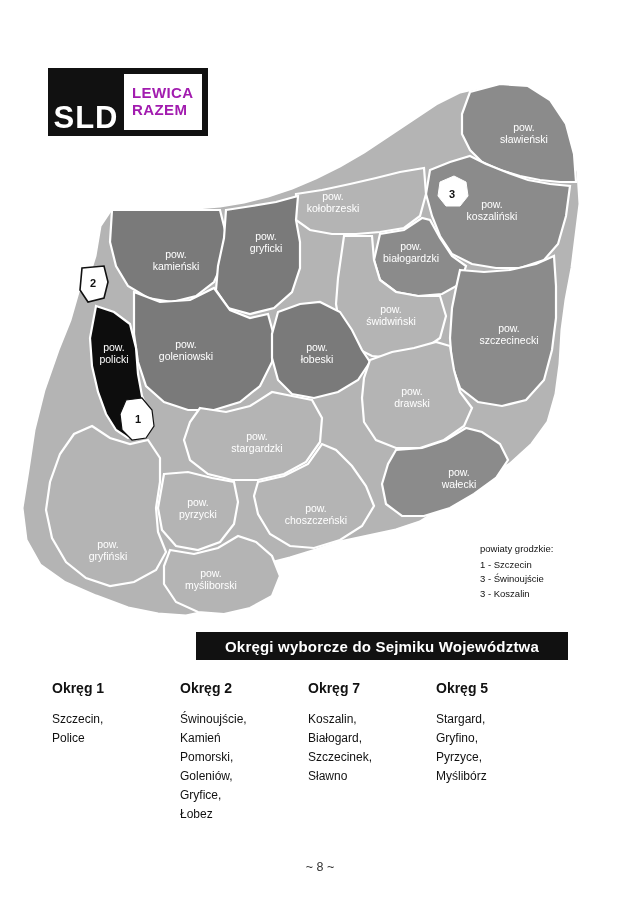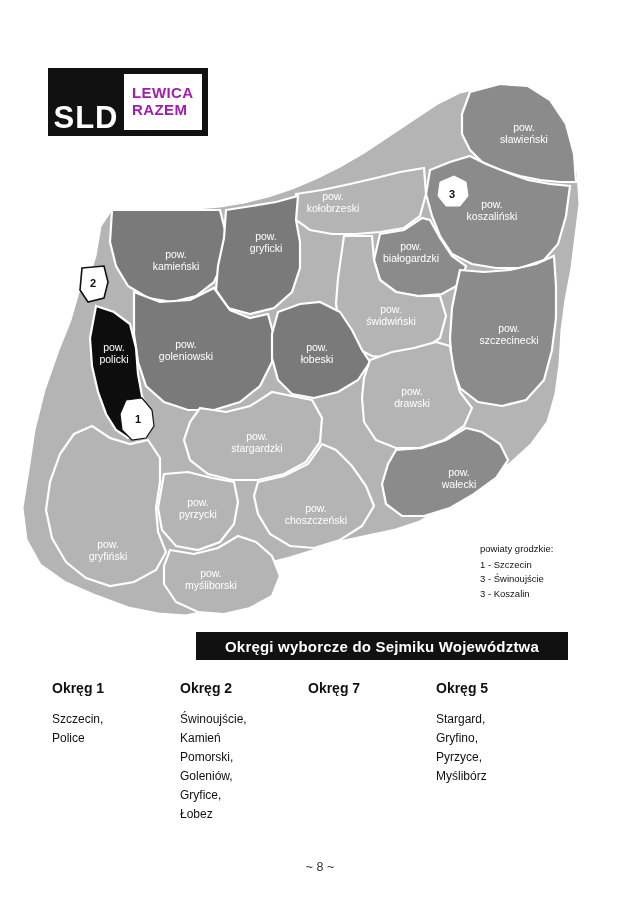--- a/index.html
+++ b/index.html
@@ -287,20 +287,24 @@
     <div class="head">Okręg 2</div>
     <div class="body" style="white-space:pre-line">Świnoujście,
 Kamień
 Pomorski,
 Goleniów,
 Gryfice,
 Łobez</div>
   </div>
   <div class="col">
     <div class="head">Okręg 7</div>
+    <div class="body" style="white-space:pre-line">Koszalin,
+Białogard,
+Szczecinek,
+Sławno</div>
   </div>
   <div class="col">
     <div class="head">Okręg 5</div>
     <div class="body" style="white-space:pre-line">Stargard,
 Gryfino,
 Pyrzyce,
 Myślibórz</div>
   </div>
 </div>
 

